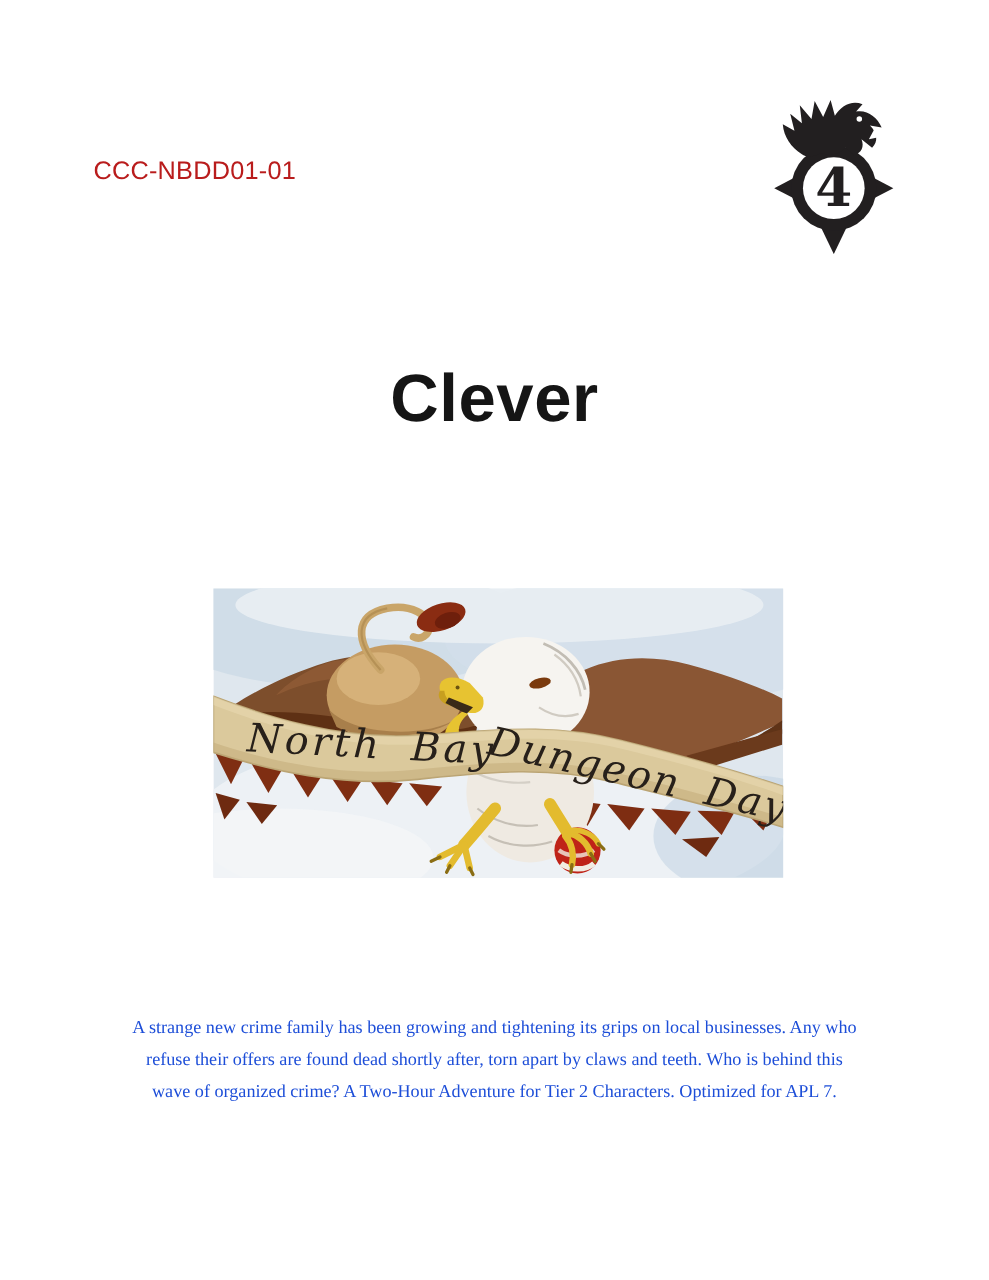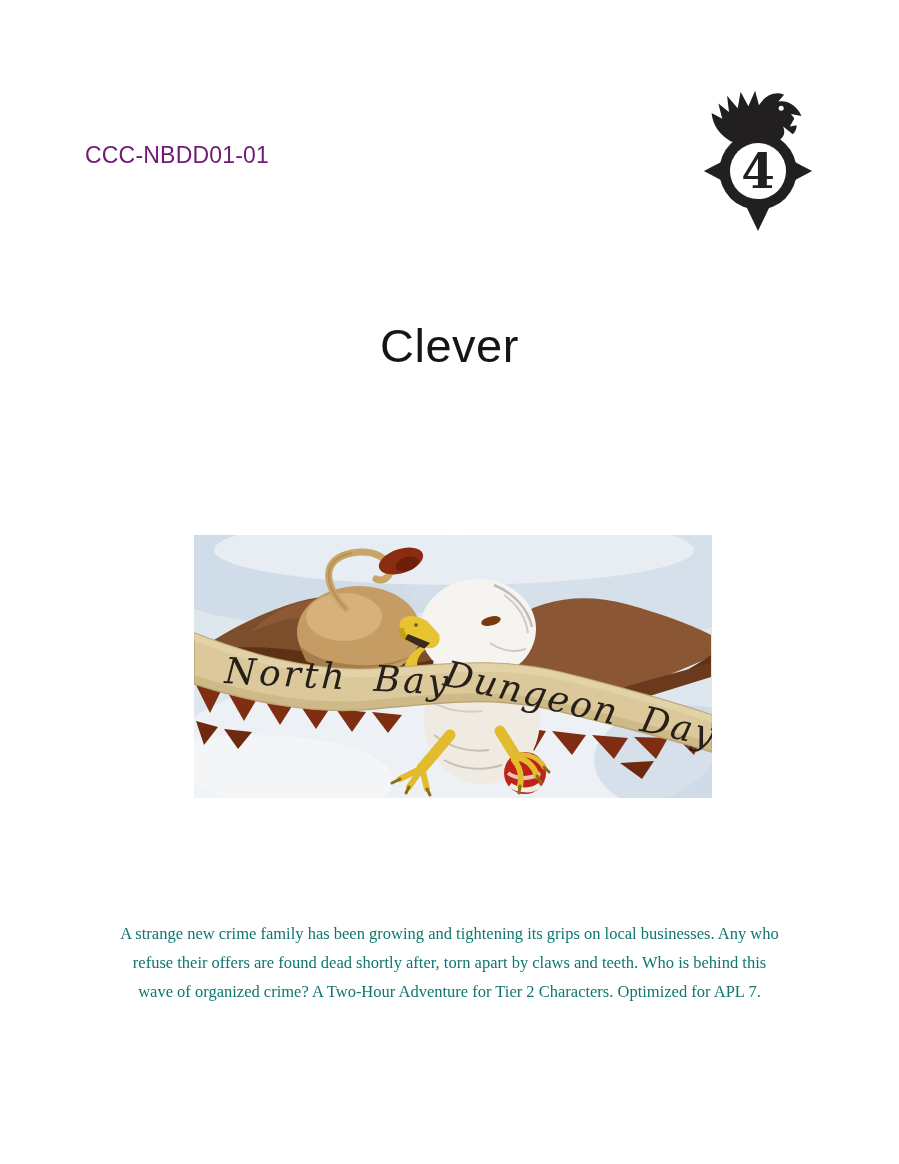--- a/index.html
+++ b/index.html
@@ -7,48 +7,49 @@
     position:relative;
     width:899px;height:1164px;
     background:#ffffff;
     font-family:"Liberation Sans",sans-serif;
     overflow:hidden;
     margin:0 auto;
   }
   .adventure-code{
     position:absolute;left:85px;top:142px;
     font-size:23px;letter-spacing:0.2px;
-    color:#701a75;
+    color:#b91c1c;
   }
   .logo-wrap{
     position:absolute;left:700px;top:86px;
     width:116px;height:148px;
   }
   .title-block{
     position:absolute;top:320px;left:0;right:0;
     text-align:center;color:#151515;
   }
   .main-title{
-    font-size:47px;line-height:52px;font-weight:400;
+    font-size:61px;line-height:52px;font-weight:700;
     letter-spacing:0.5px;
+    margin-top:16px;
   }
   .subtitle{
     font-size:29px;line-height:34px;font-weight:500;
     margin-top:5px;letter-spacing:0.2px;
   }
   .cover-art{
     position:absolute;left:194px;top:535px;
     width:518px;height:263px;
   }
   .cover-art svg{display:block;width:100%;height:100%;}
   .blurb{
     position:absolute;top:919px;left:117px;width:665px;
     font-family:"Liberation Serif",serif;
     font-size:16.5px;line-height:29px;
-    text-align:center;color:#0f766e;
+    text-align:center;color:#1d4ed8;
   }
   .banner-script{
     font-family:"DejaVu Serif",serif;
     font-style:italic;
     fill:#27201a;
   }
 </style>
 </head>
 <body>
 

